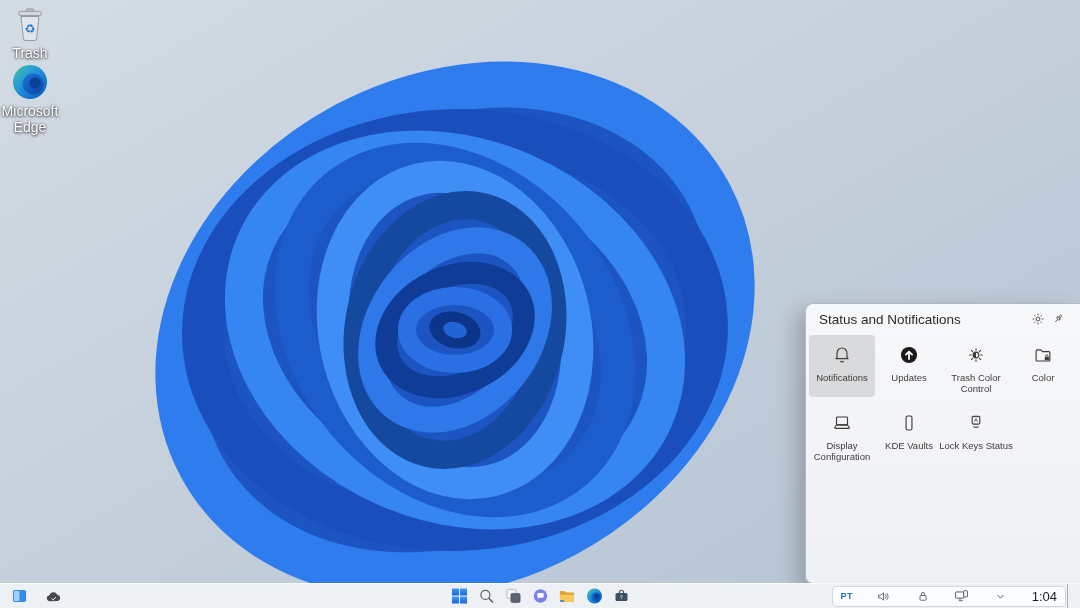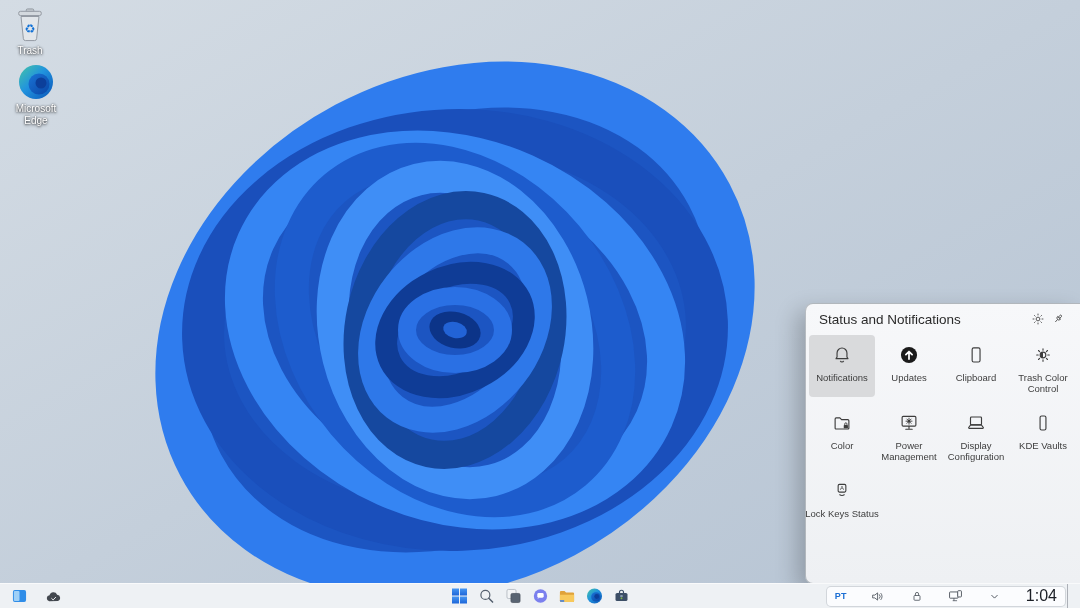--- a/index.html
+++ b/index.html
@@ -3,24 +3,24 @@
 <meta charset="utf-8">
 <style>
   html,body{margin:0;padding:0;background:#222;}
   .screen{position:relative;width:1080px;height:608px;overflow:hidden;
     font-family:"Liberation Sans",sans-serif;-webkit-font-smoothing:antialiased;}
   .wallpaper{position:absolute;inset:0;width:1080px;height:608px;display:block;}
 
   
   .dicon{position:absolute;width:46px;display:flex;flex-direction:column;align-items:center;
     gap:3px;cursor:default;}
-  .dicon .dlabel{font-size:10px;line-height:1.15;color:#fff;text-align:center;
+  .dicon .dlabel{font-size:14px;line-height:1.15;color:#fff;text-align:center;
     text-shadow:0 1px 3px rgba(0,0,0,.75),0 0 2px rgba(0,0,0,.5);}
   #icon-trash{left:7px;top:8px;}
-  #icon-edge{left:13px;top:64px;justify-content:flex-end;}
+  #icon-edge{left:7px;top:64px;justify-content:flex-end;}
 
   
   .panel{position:absolute;left:805px;top:303px;width:275px;height:281px;
     background:linear-gradient(180deg,#f7f8fa 0%,#eef0f3 100%);
     border:1px solid rgba(80,90,100,.38);border-right:none;border-radius:8px 0 0 8px;
     box-shadow:-8px 8px 22px rgba(0,0,0,.22);box-sizing:border-box;}
   .panel-header{display:flex;align-items:center;height:30px;padding:0 12px 0 13px;}
   .panel-title{flex:1;font-size:13.5px;color:#2a2a2a;}
   .hbtn{display:flex;align-items:center;justify-content:center;width:20px;height:20px;
     border:none;background:transparent;padding:0;cursor:pointer;color:#4a4a4a;}
@@ -41,21 +41,21 @@
   .tb-center{position:absolute;left:50%;top:0;transform:translateX(-50%);height:100%;
     display:flex;align-items:center;}
   .tbtn{display:flex;align-items:center;justify-content:center;width:27px;height:22px;
     border:none;background:transparent;border-radius:4px;padding:0;cursor:pointer;}
   .tb-right{position:absolute;right:0;top:0;height:100%;display:flex;align-items:center;}
   .tray-pill{display:flex;align-items:center;gap:23px;height:21px;padding:0 8px;margin-right:1px;
     background:#fbfcfe;border:1px solid rgba(160,168,178,.45);border-radius:5px;box-sizing:border-box;}
   .kbd-layout{font-size:9px;font-weight:bold;color:#1c6fd4;letter-spacing:.3px;cursor:pointer;}
   .trbtn{display:flex;align-items:center;justify-content:center;width:16px;height:16px;
     border:none;background:transparent;padding:0;cursor:pointer;color:#454c55;}
-  .clock{font-size:16px;color:#1b1f26;cursor:pointer;}
+  .clock{font-size:13px;color:#1b1f26;cursor:pointer;}
   .show-desktop{width:5px;height:100%;border-left:1px solid rgba(90,98,108,.45);
     background:transparent;border-top:none;border-right:none;border-bottom:none;cursor:pointer;}
   svg{display:block;}
 </style>
 </head>
 <body>
 
 <div class="screen">
 
   <svg class="wallpaper" viewBox="0 0 1080 608" preserveAspectRatio="none" aria-hidden="true">
@@ -156,28 +156,20 @@
       <button class="tile">
         <span class="ticon">
           <svg width="22" height="22" viewBox="0 0 24 24">
             <circle cx="12" cy="12" r="8.8" fill="#1b1b1b"></circle>
             <path d="M12 16.4 V8.4 M8.6 11.6 L12 8.2 L15.4 11.6" fill="none" stroke="#fff" stroke-width="1.9" stroke-linecap="round" stroke-linejoin="round"></path>
           </svg>
         </span>
         <span class="tlabel">Updates</span>
       </button>
 
-      <button class="tile">
-        <span class="ticon">
-          <svg width="22" height="22" viewBox="0 0 24 24" fill="none" stroke="currentColor" stroke-width="1.25">
-            <rect x="7.8" y="4.2" width="8.6" height="15.4" rx="1.7"></rect>
-          </svg>
-        </span>
-        <span class="tlabel">Clipboard</span>
-      </button>
 
       <button class="tile">
         <span class="ticon">
           <svg width="22" height="22" viewBox="0 0 24 24" fill="none" stroke="currentColor" stroke-width="1.2" stroke-linecap="round">
             <circle cx="12" cy="12" r="3.1"></circle>
             <path d="M12 8.9 A3.1 3.1 0 0 0 12 15.1 Z" fill="currentColor" stroke="none"></path>
             <path d="M12 5.1v1.7 M12 17.2v1.7 M5.1 12h1.7 M17.2 12h1.7 M7.1 7.1l1.2 1.2 M15.7 15.7l1.2 1.2 M16.9 7.1l-1.2 1.2 M8.3 15.7l-1.2 1.2"></path>
           </svg>
         </span>
         <span class="tlabel">Trash Color Control</span>
@@ -187,31 +179,20 @@
         <span class="ticon">
           <svg width="22" height="22" viewBox="0 0 24 24" fill="none" stroke="currentColor" stroke-width="1.25" stroke-linejoin="round">
             <path d="M4.5 7.6 a1.2 1.2 0 0 1 1.2-1.2 h4 l1.8 1.9 h6.8 a1.2 1.2 0 0 1 1.2 1.2 v7.9 a1.2 1.2 0 0 1 -1.2 1.2 H5.7 a1.2 1.2 0 0 1 -1.2-1.2 Z"></path>
             <rect x="13.9" y="14.2" width="4.6" height="3.6" rx="0.7" fill="currentColor" stroke="none"></rect>
             <path d="M15 14.2 v-1.2 a1.2 1.2 0 0 1 2.4 0 v1.2" stroke-width="1"></path>
           </svg>
         </span>
         <span class="tlabel">Color</span>
       </button>
 
-      <button class="tile">
-        <span class="ticon">
-          <svg width="22" height="22" viewBox="0 0 24 24" fill="none" stroke="currentColor" stroke-width="1.25" stroke-linecap="round">
-            <rect x="4.5" y="4.8" width="15" height="10.6" rx="1.2"></rect>
-            <path d="M12 15.6 v2.2 M8.5 18.8 h7"></path>
-            <circle cx="12" cy="10" r="1.7" fill="currentColor" stroke="none"></circle>
-            <path d="M12 6.7v1.1 M12 12.2v1.1 M8.7 10h1.1 M14.2 10h1.1 M9.7 7.7l.8.8 M13.5 11.5l.8.8 M14.3 7.7l-.8.8 M10.5 11.5l-.8.8" stroke-width="1"></path>
-          </svg>
-        </span>
-        <span class="tlabel">Power Management</span>
-      </button>
 
       <button class="tile">
         <span class="ticon">
           <svg width="22" height="22" viewBox="0 0 24 24" fill="none" stroke="currentColor" stroke-width="1.25" stroke-linejoin="round">
             <rect x="6" y="5.5" width="12" height="8.6" rx="1"></rect>
             <path d="M4 16.9 L6.2 14.1 h11.6 L20 16.9 a.7.7 0 0 1 -.7.9 H4.7 a.7.7 0 0 1 -.7-.9 Z"></path>
           </svg>
         </span>
         <span class="tlabel">Display Configuration</span>
       </button>

